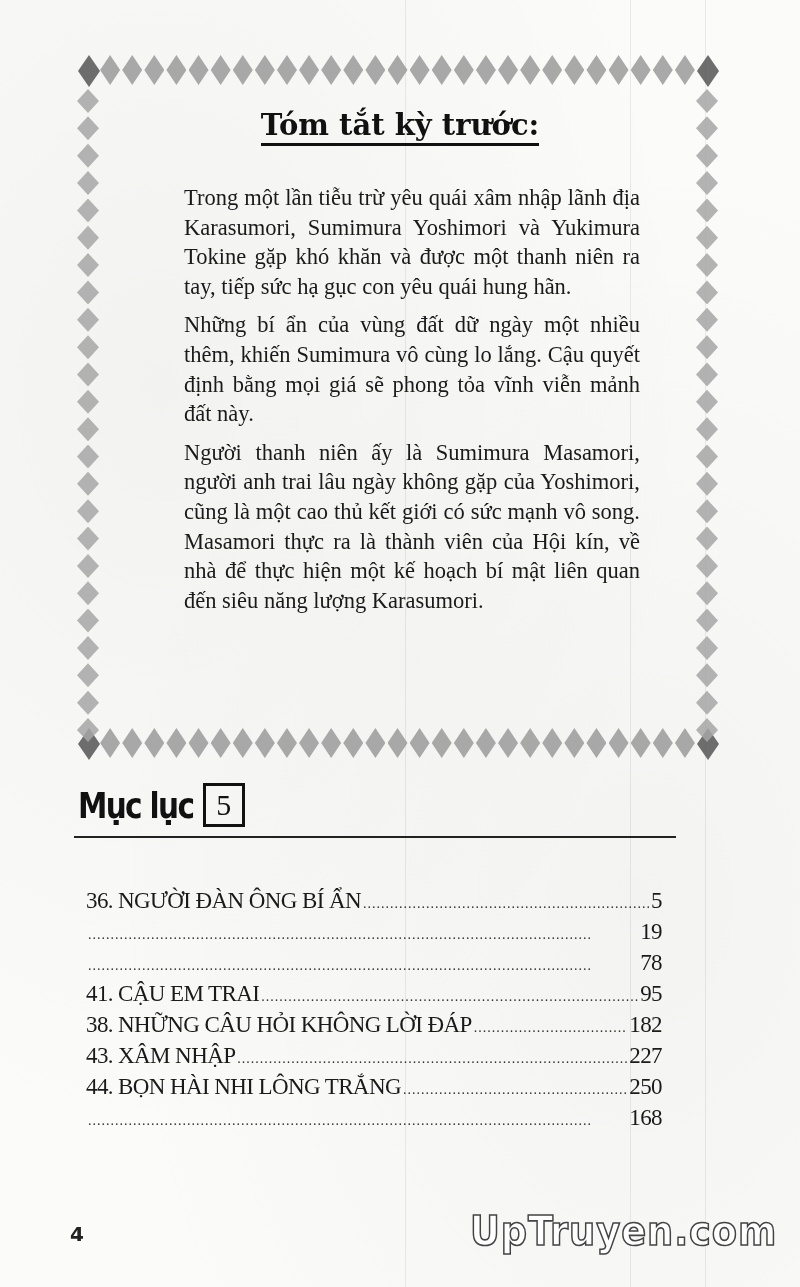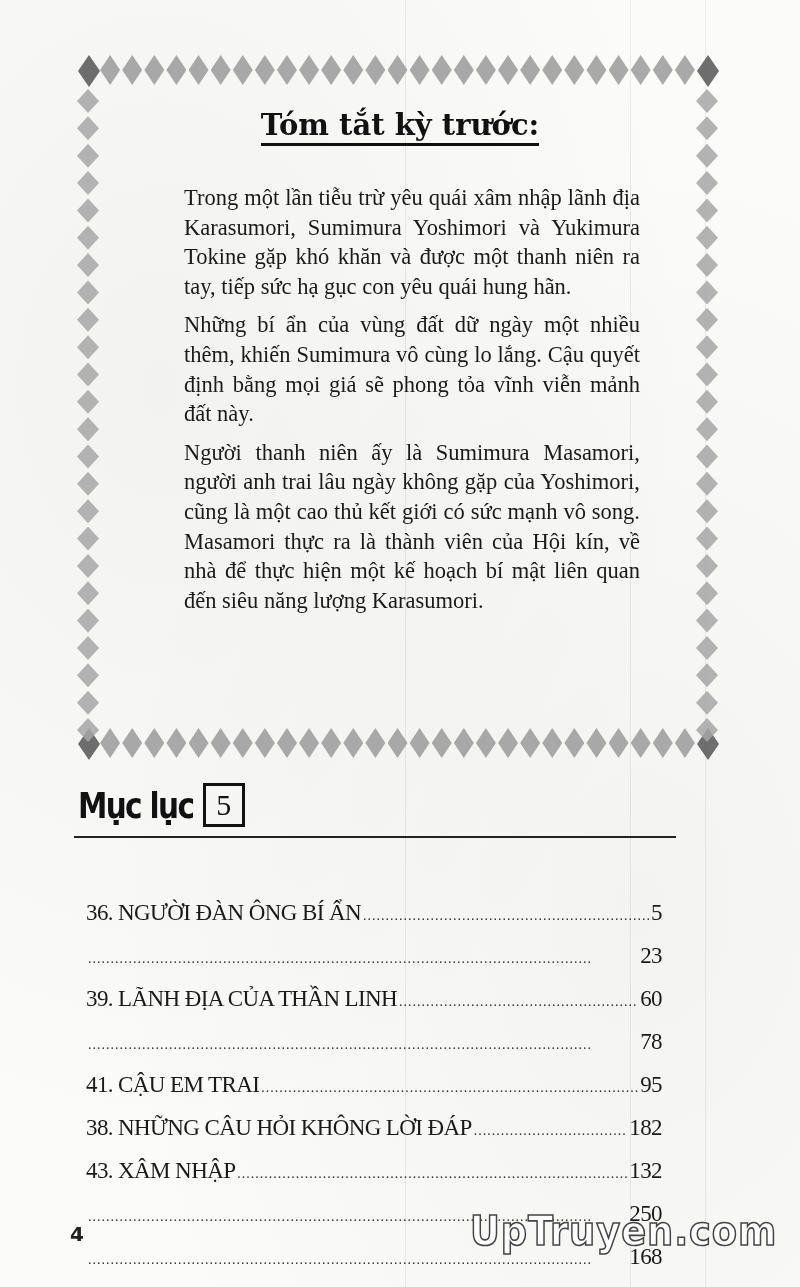--- a/index.html
+++ b/index.html
@@ -59,21 +59,20 @@
     text-align: center; line-height: 38px; color: #111;
   }
   .toc-rule { position: absolute; left: 74px; top: 836px; width: 602px; height: 2px; background: #222; }
 
   .toc-list { position: absolute; left: 86px; top: 885px; width: 576px; }
   .toc-item {
     display: flex; align-items: baseline;
     font-size: 23px; line-height: 31px; height: 31px;
     white-space: nowrap; overflow: hidden; color: #1a1a1a;
     letter-spacing: -0.6px;
-    margin-top: 12px;
   }
   .toc-item .title { flex: 0 0 auto; }
   .toc-item .leader {
     flex: 1 1 auto; overflow: hidden; margin: 0 2px;
     font-size: 14px; letter-spacing: 1px; color: #333;
   }
   .toc-item .leader::after { content: "................................................................................................................"; }
   .toc-item .page { flex: 0 0 auto; }
 
   .page-number {
@@ -222,47 +221,43 @@
 <div class="toc-rule"></div>
 
 <div class="toc-list" id="toc-list">
     <div class="toc-item">
       <span class="title">36. NGƯỜI ĐÀN ÔNG BÍ ẨN</span>
       <span class="leader"></span>
       <span class="page">5</span>
     </div>
     <div class="toc-item">
       <span class="leader"></span>
-      <span class="page">23</span>
-    </div>
-    <div class="toc-item">
-      <span class="title">39. LÃNH ĐỊA CỦA THẦN LINH</span>
-      <span class="leader"></span>
-      <span class="page">60</span>
+      <span class="page">19</span>
     </div>
     <div class="toc-item">
       <span class="leader"></span>
       <span class="page">78</span>
     </div>
     <div class="toc-item">
       <span class="title">41. CẬU EM TRAI</span>
       <span class="leader"></span>
       <span class="page">95</span>
     </div>
     <div class="toc-item">
       <span class="title">38. NHỮNG CÂU HỎI KHÔNG LỜI ĐÁP</span>
       <span class="leader"></span>
       <span class="page">182</span>
     </div>
     <div class="toc-item">
       <span class="title">43. XÂM NHẬP</span>
       <span class="leader"></span>
-      <span class="page">132</span>
-    </div>
-    <div class="toc-item">
+      <span class="page">227</span>
+    </div>
+    <div class="toc-item">
+      <span class="title">44. BỌN HÀI NHI LÔNG TRẮNG</span>
       <span class="leader"></span>
       <span class="page">250</span>
     </div>
     <div class="toc-item">
       <span class="leader"></span>
       <span class="page">168</span>
     </div>
   </div>
 
 <div class="page-number">4</div>

